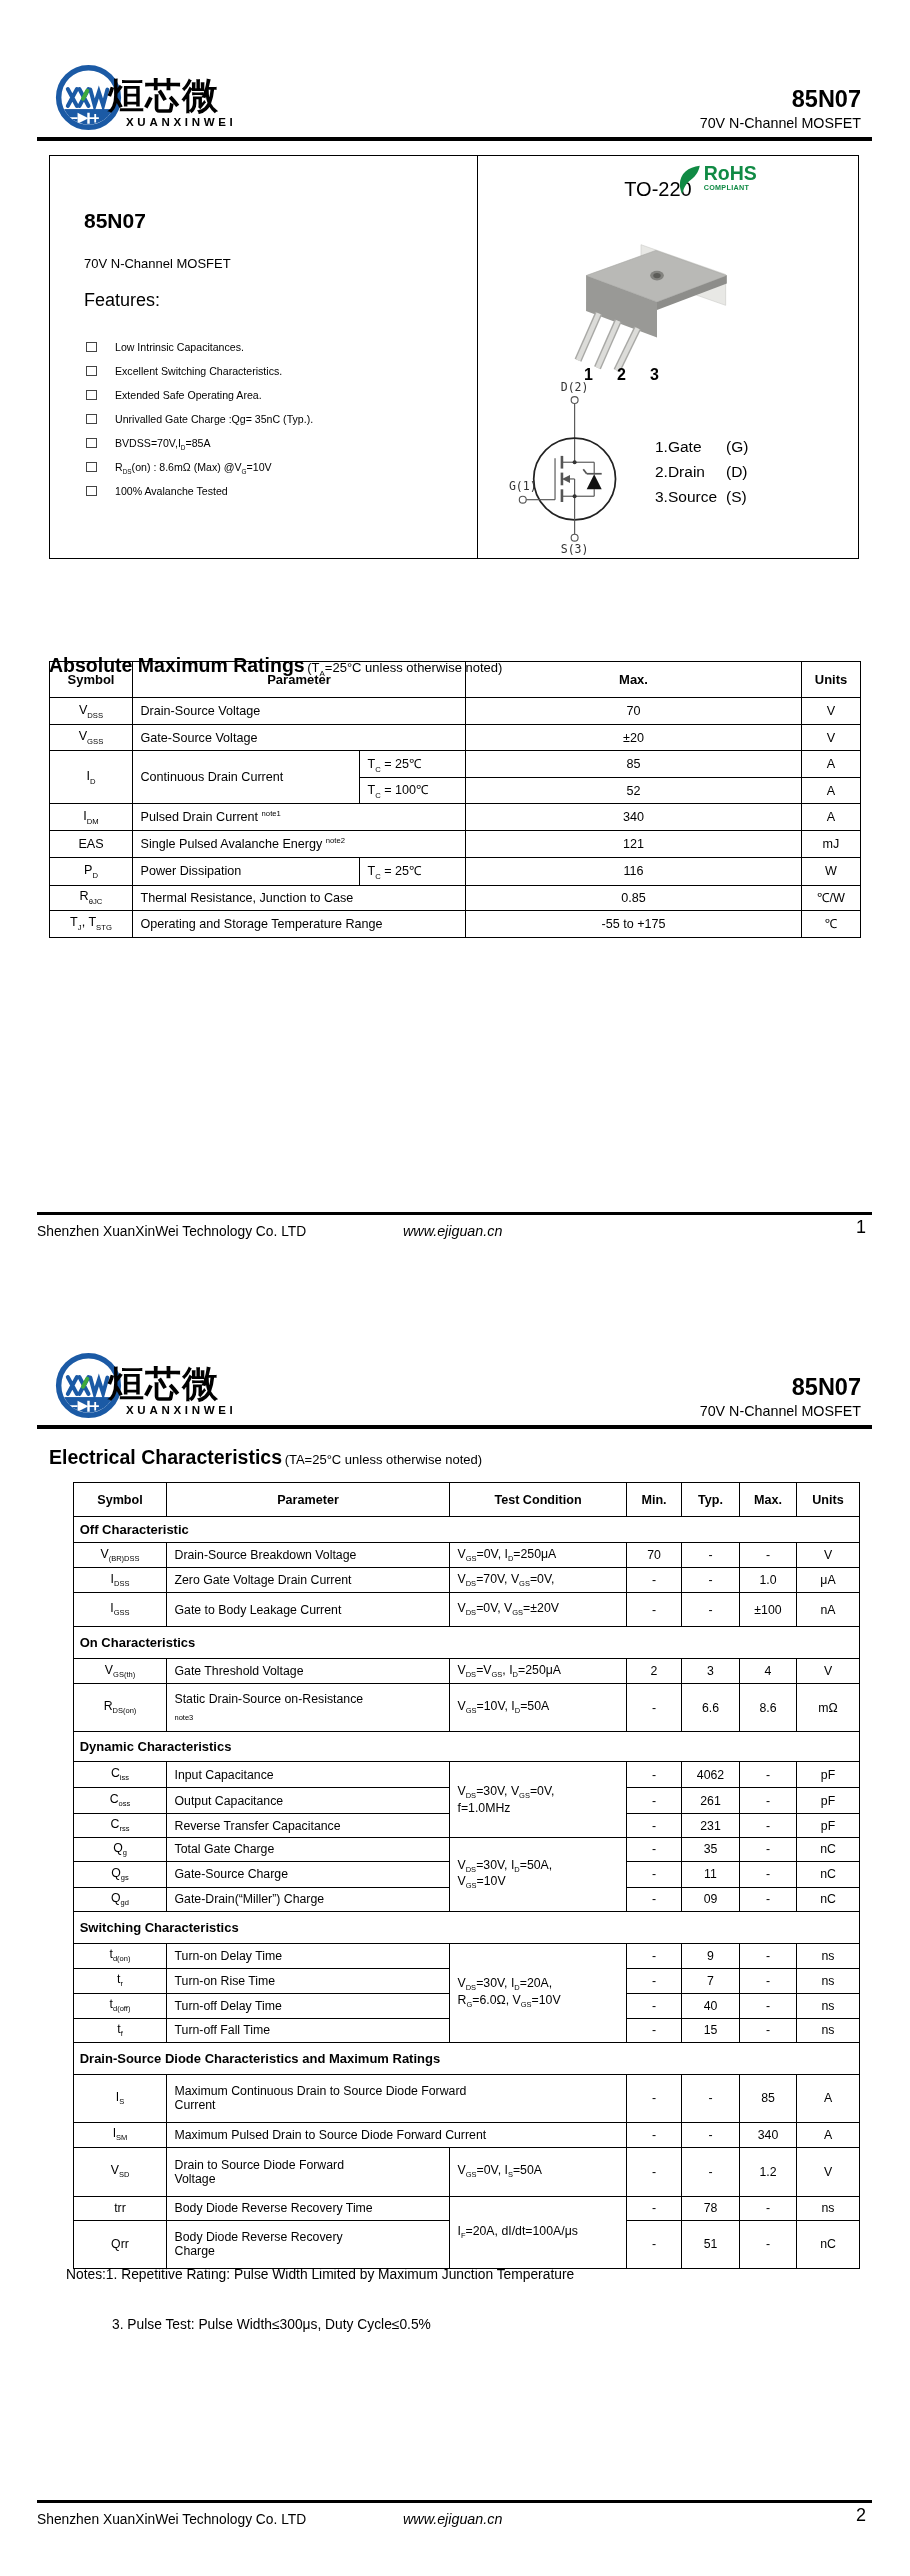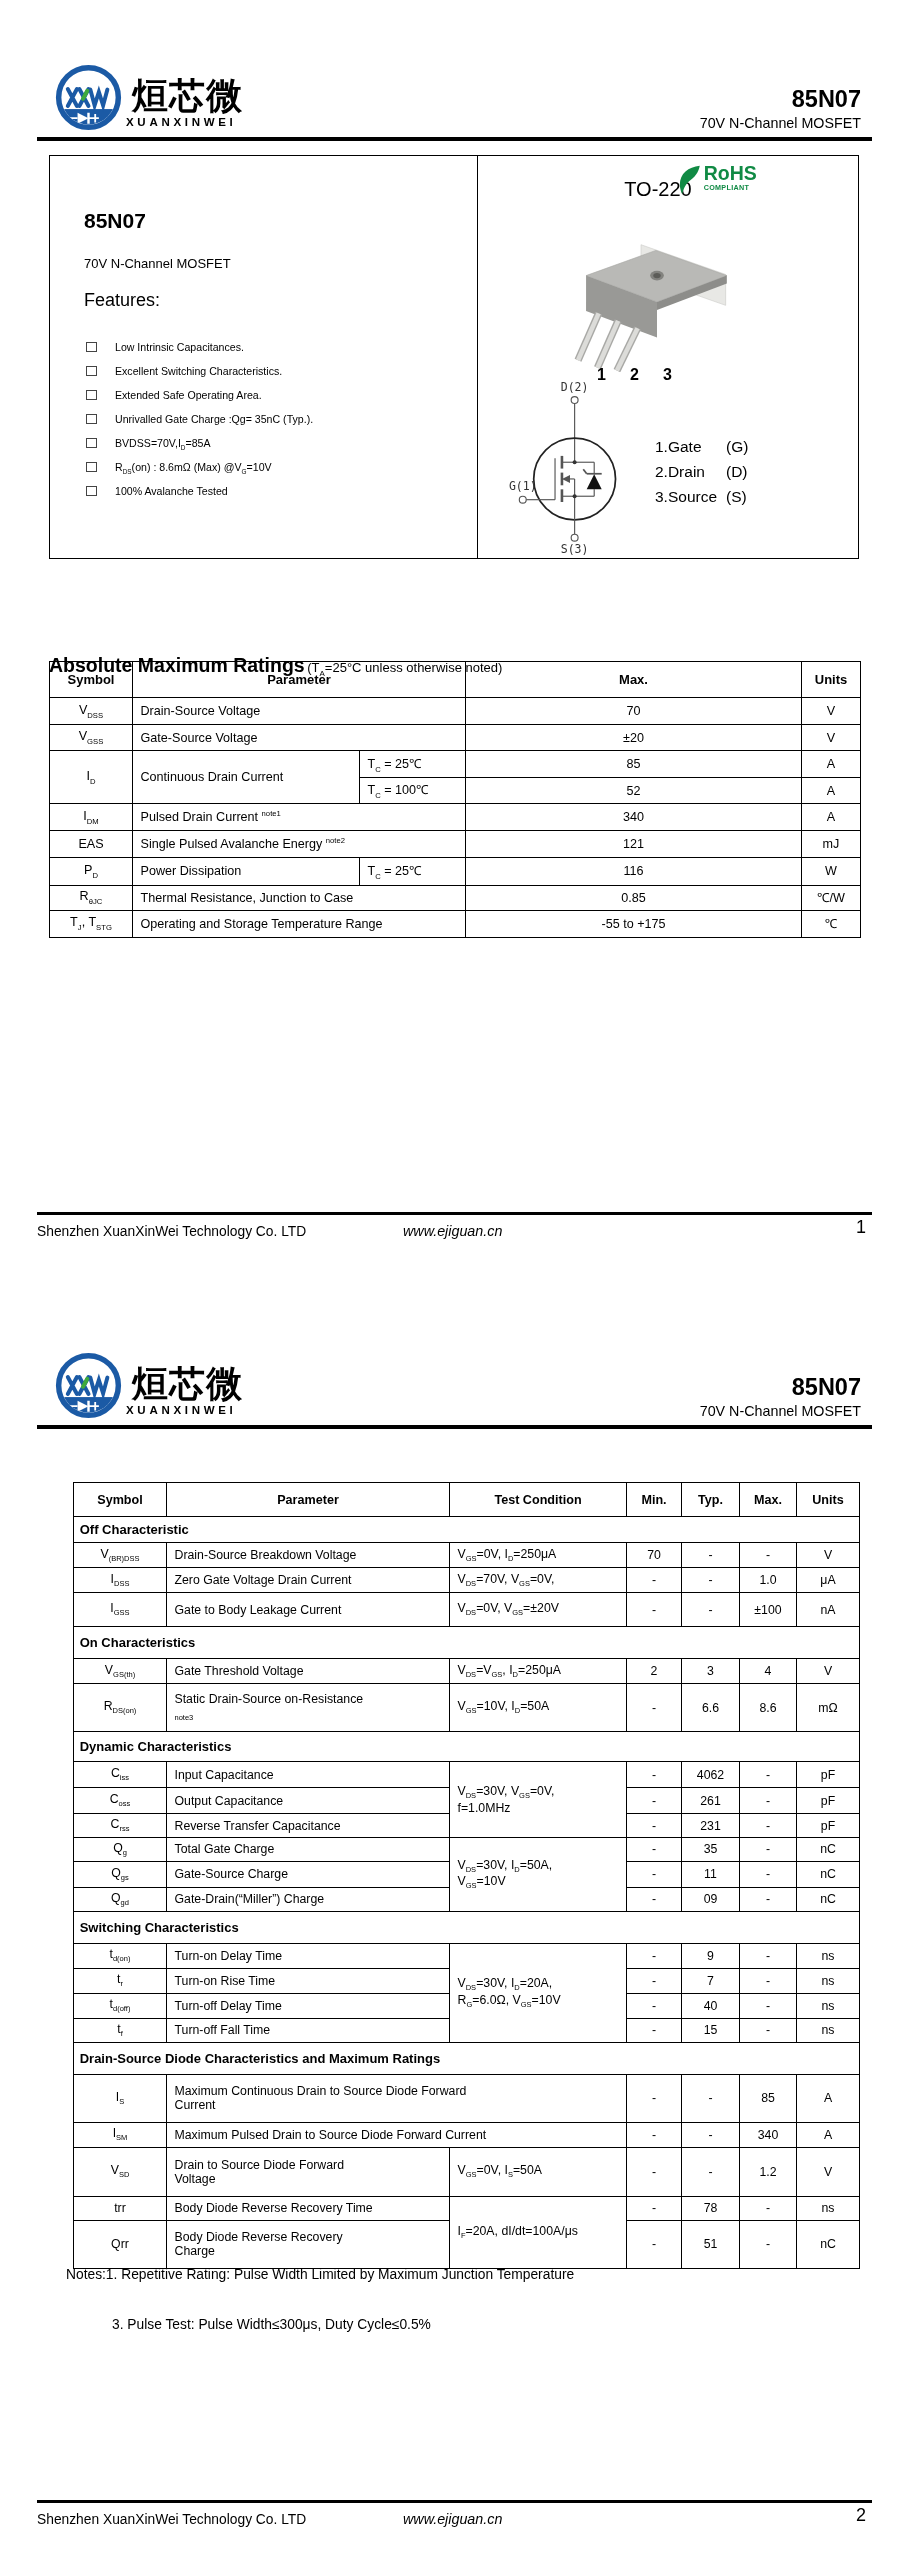--- a/index.html
+++ b/index.html
@@ -1,20 +1,20 @@
 <!DOCTYPE html>
 <html style="--brand-blue: #1b5aa5; --logo-green: #3faa3c; --rohs-green: #108a44;font-size:9.2px"><head>
 <meta charset="utf-8">
 <style>
   html,body{margin:0;padding:0;background:#fff;}
   body{width:910px;font-family:"Liberation Sans",sans-serif;color:#000;}
   .page{position:relative;width:910px;height:1288px;background:#fff;overflow:hidden;}
   
   .logo{position:absolute;left:55px;top:64px;width:67px;height:67px;}
-  .brand-cn{position:absolute;left:132px;top:72px;font-size:36px;font-weight:700;letter-spacing:1.1px;}
+  .brand-cn{position:absolute;left:108px;top:72px;font-size:36px;font-weight:700;letter-spacing:1.1px;}
   .brand-en{position:absolute;left:126px;top:116px;font-size:11.5px;font-weight:600;letter-spacing:3.7px;}
   .part-no{position:absolute;right:49px;top:86px;font-size:23.5px;font-weight:700;}
   .part-sub{position:absolute;right:49px;top:115px;font-size:14.3px;}
   .hrule{position:absolute;left:37px;top:137px;width:835px;height:4px;background:#000;}
   
   .frule{position:absolute;left:37px;top:1212px;width:835px;height:3.4px;background:#000;}
   .f-company{position:absolute;left:37px;top:1224px;font-size:13.8px;}
   .f-web{position:absolute;left:403px;top:1223px;font-size:14.3px;font-style:italic;}
   .f-page{position:absolute;right:44px;top:1217px;font-size:18px;}
   
@@ -25,21 +25,21 @@
   .p-feat-h{position:absolute;left:34px;top:134px;font-size:18px;}
   .feat{position:absolute;left:36px;top:185px;list-style:none;margin:0;padding:0;}
   .feat li{height:24px;display:flex;align-items:flex-start;font-size:10.6px;}
   .cb{width:8.6px;height:8.6px;border:0.9px solid #444;margin-right:18.4px;margin-top:0.6px;flex:none;}
   .pkg-label{position:absolute;left:542px;top:22px;width:132px;text-align:center;font-size:20px;}
   .rohs{position:absolute;left:627px;top:8px;display:flex;align-items:flex-start;}
   .rohs-leaf{width:25px;height:32px;margin-right:1.7px;}
   .rohs-r1{font-size:19.5px;font-weight:800;line-height:0.95;color:var(--rohs-green);}
   .rohs-r2{font-size:7.2px;font-weight:700;letter-spacing:0.3px;color:var(--rohs-green);}
   .pkg-art{position:absolute;left:504px;top:85px;width:190px;height:131px;}
-  .pins{position:absolute;left:547px;top:210px;font-size:16px;font-weight:700;letter-spacing:9.8px;}
+  .pins{position:absolute;left:534px;top:210px;font-size:16px;font-weight:700;letter-spacing:9.8px;}
   .mos{position:absolute;left:455px;top:225px;width:145px;height:174px;}
   .mlab{font-family:"DejaVu Sans Mono",monospace;font-size:20px;fill:#333;}
   .legend{position:absolute;left:605px;top:282px;}
   .leg-row{height:25px;font-size:15.5px;display:flex;}
   .leg-n{display:inline-block;width:71px;}
   
   .h1wrap{position:absolute;left:49px;}
   .h1-abs{top:654px;} .h1-elec{top:158px;}
   .h1{font-size:19.5px;font-weight:700;}
   .h1note{font-size:13px;font-weight:400;}
@@ -296,20 +296,24 @@
 <div class="page">
   <svg class="logo" viewBox="0 0 110 110">
       <use href="#logo-sym"></use>
     </svg>
   <div class="brand-cn">烜芯微</div>
   <div class="brand-en">XUANXINWEI</div>
   <div class="part-no">85N07</div>
   <div class="part-sub">70V N-Channel MOSFET</div>
   <div class="hrule"></div>
 
+  <div class="h1wrap h1-elec">
+    <span class="h1">Electrical Characteristics</span>
+    <span class="h1note">(TA=25°C unless otherwise noted)</span>
+  </div>
 
   <table class="t t-elec">
     <colgroup>
         <col style="width:93px">
         <col style="width:283px">
         <col style="width:177px">
         <col style="width:55px">
         <col style="width:58px">
         <col style="width:57px">
         <col style="width:63px">

